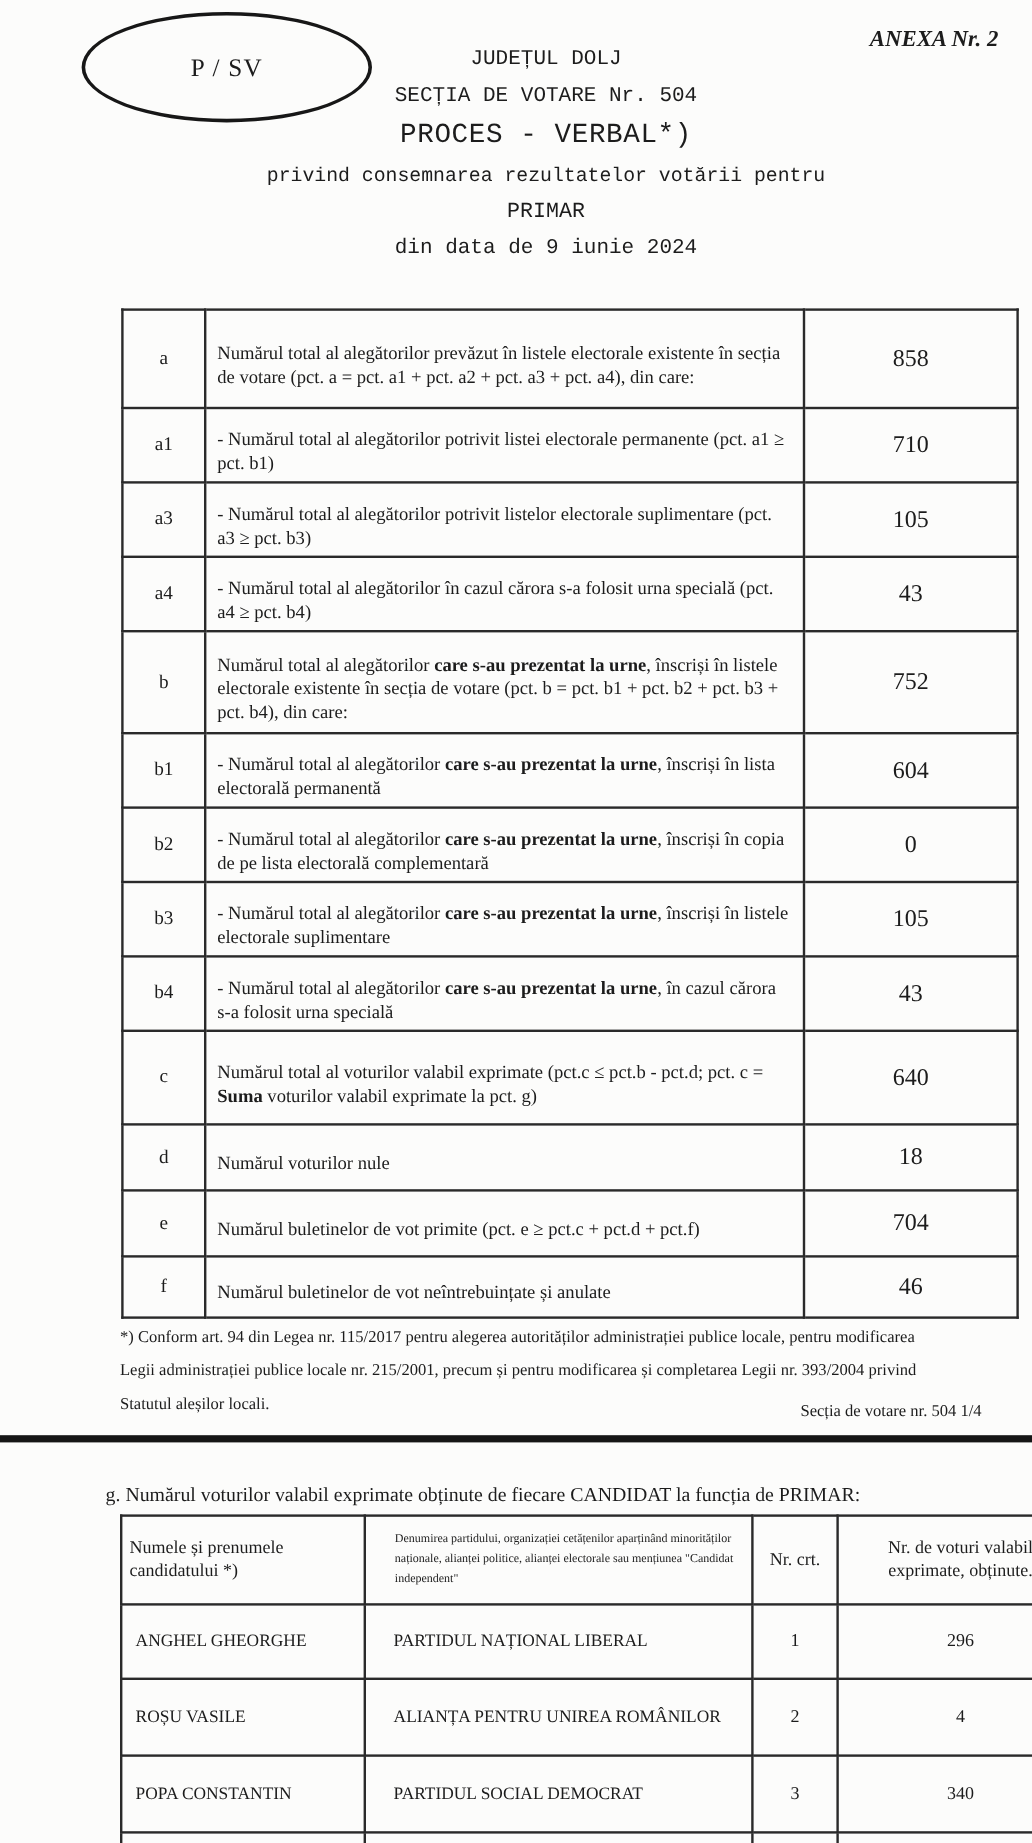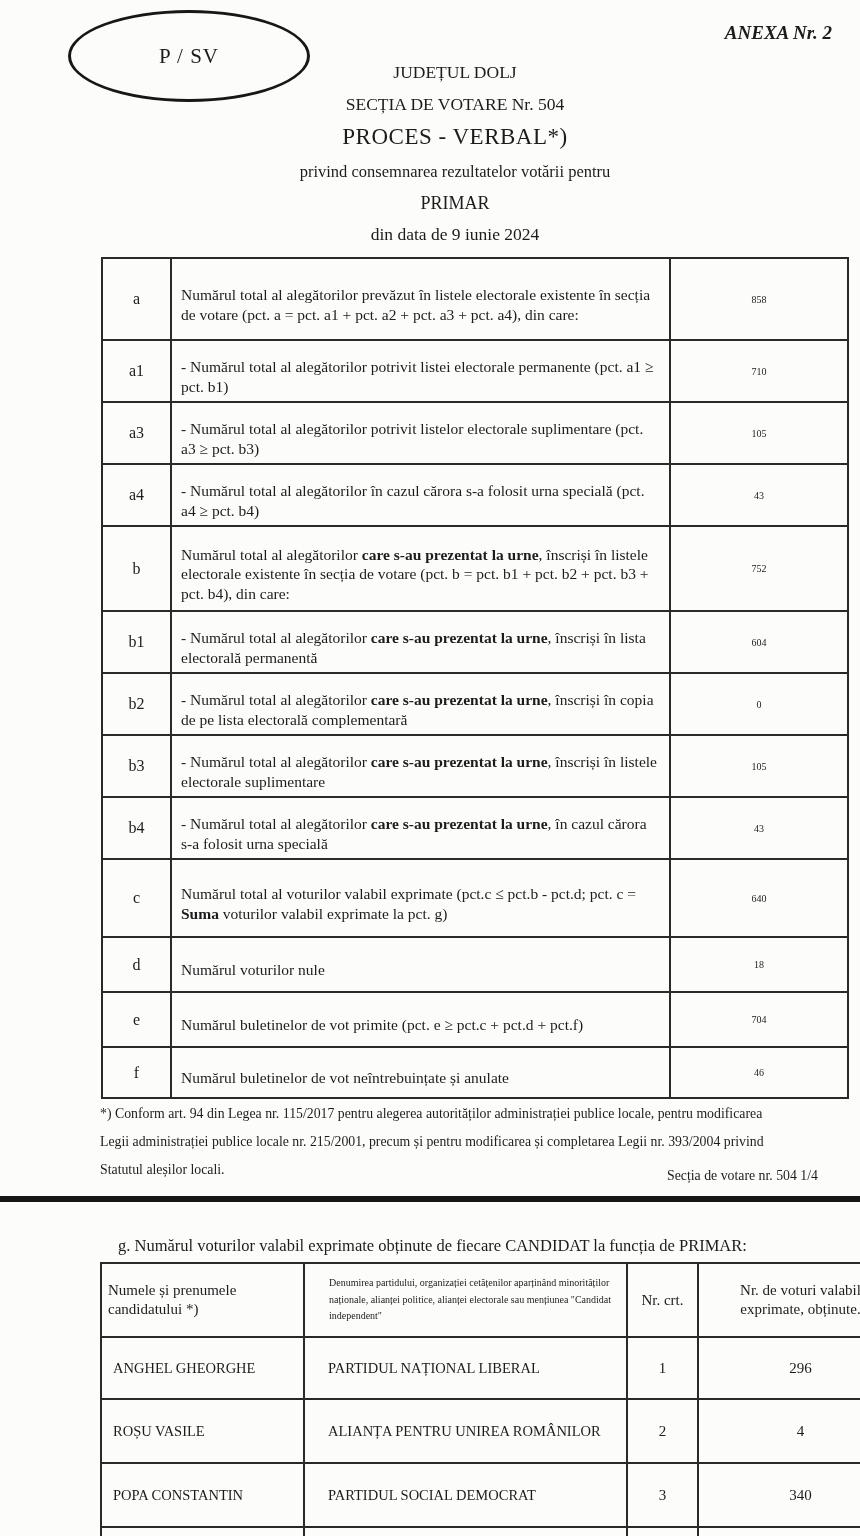--- a/index.html
+++ b/index.html
@@ -15,45 +15,45 @@
     border:3px solid #171717; border-radius:50%;
     display:flex; align-items:center; justify-content:center;
   }
   .stamp-label { font-size:21px; letter-spacing:1px; }
 
   .annex {
     position:absolute; top:22px; right:28px;
     font-size:19px; font-style:italic; font-weight:bold;
   }
 
-  .header { position:absolute; top:62px; left:50px; width:810px; text-align:center; }
+  .header { position:absolute; top:39px; left:50px; width:810px; text-align:center;font-family:Liberation Mono, monospace; }
   .h-county   { font-size:17.5px; }
   .h-station  { font-size:17.5px; margin-top:11px; }
   .h-title    { font-size:23px;   margin-top:9px;  letter-spacing:0.5px; }
   .h-subtitle { font-size:16.5px; margin-top:12px; }
   .h-office   { font-size:18px;   margin-top:11px; }
   .h-date     { font-size:17.5px; margin-top:10px; }
 
   
   table { border-collapse:collapse; table-layout:fixed; }
   td { border:2px solid #2a2a2a; vertical-align:middle; }
   .t1 { position:absolute; top:257px; left:101px; width:717px; }
   .t1 .code { width:65px;  text-align:center; font-size:16px; }
   .t1 .desc { width:478px; padding:16px 10px 5px 9px; font-size:15.5px; line-height:19.5px; }
-  .t1 .val  { width:174px; text-align:center; font-size:10px; }
+  .t1 .val  { width:174px; text-align:center; font-size:20px; }
   .bseg { font-weight:bold; }
 
   .footnote { position:absolute; top:1100px; left:100px; width:724px; font-size:13.8px; }
   .footnote .fline { line-height:28px; white-space:nowrap; }
 
   .page-marker { position:absolute; top:1168px; right:42px; font-size:13.8px; }
 
   .page-divider { position:absolute; top:1196px; left:0; width:860px; height:6px; background:#161616; }
 
-  .g-heading { position:absolute; top:1236px; left:118px; font-size:16.5px; }
+  .g-heading { position:absolute; top:1236px; left:88px; font-size:16.5px; }
 
   
   .t2 { position:absolute; top:1262px; left:100px; width:714px; }
   .t2 .hname  { width:187px; font-size:15px;   padding:6px 8px 6px 6px; line-height:19px; }
   .t2 .hparty { width:289px; font-size:10px; padding:6px 8px 6px 24px; line-height:16.5px; }
   .t2 .hcrt   { width:67px;  font-size:15px;   text-align:center; }
   .t2 .hvotes { width:171px; font-size:15px;   text-align:center; line-height:19px; padding:0 16px; }
   .t2 .cname  { font-size:14.5px; padding-left:11px; }
   .t2 .cparty { font-size:14.5px; padding-left:23px; }
   .t2 .ccrt   { font-size:15px; text-align:center; }

